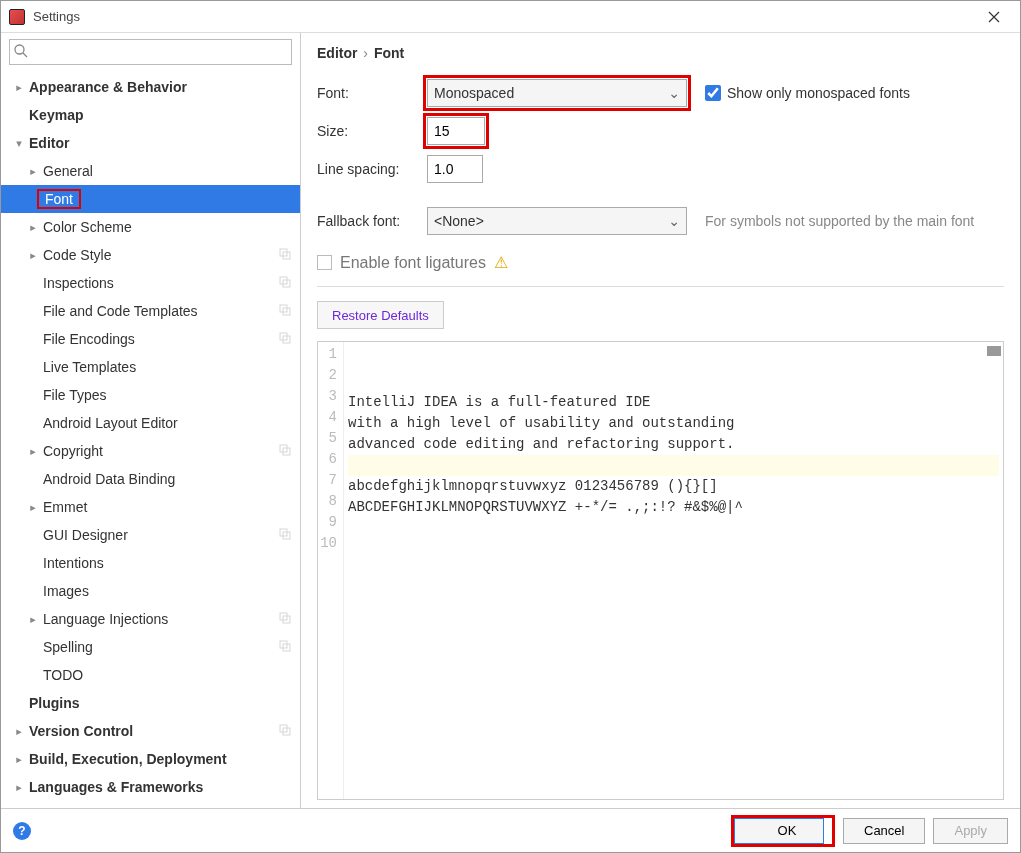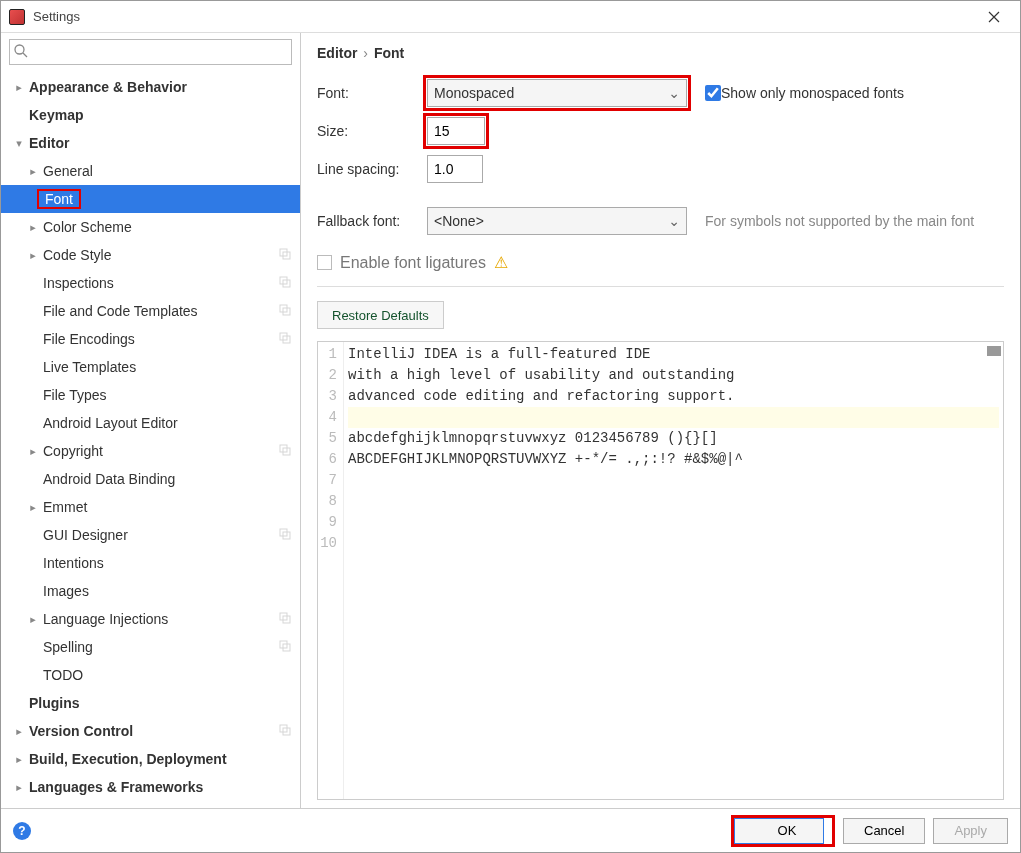--- a/index.html
+++ b/index.html
@@ -44,34 +44,34 @@
 .form-label { color: #333; font-size: 14px; }
 .combo, .textfield { border: 1px solid #aaa; background: #f5f5f5; height: 28px; display: flex; align-items: center; padding: 0 6px; font-size: 14px; gap: 15px; }
 .combo { width: 260px; justify-content: space-between; }
 .combo .chev { color: #666; }
 .textfield { background: #fff; }
 .size-input { width: 58px; }
 .ls-input { width: 56px; }
 
 .hl-red { outline: 3px solid #e10000; outline-offset: 1px; }
 
-.chk-row { display: flex; align-items: flex-start; gap: 0; font-size: 14px; }
+.chk-row { display: flex; align-items: flex-start; gap: 6px; font-size: 14px; }
 .chk-row input { width: 16px; height: 16px; accent-color: #2f7ae5; }
 .hint { color: #888; font-size: 14px; }
 
 .liga-row { display: flex; align-items: center; gap: 8px; margin-top: 18px; font-size: 16px; color: #777; }
 .liga-row .warn { color: #e6a700; }
 .liga-chk { width: 15px; height: 15px; border: 1px solid #bbb; background: #fff; }
 
 .divider { border-top: 1px solid #ddd; margin: 14px 0; }
-.restore-btn { border: 1px solid #ccc; background: #f7f7f7; height: 28px; padding: 0 14px; color: #14532d; font-size: 13px; cursor: default; }
+.restore-btn { border: 1px solid #ccc; background: #f7f7f7; height: 28px; padding: 0 14px; color: #6d28d9; font-size: 13px; cursor: default; }
 
 .preview { border: 1px solid #ccc; margin-top: 12px; flex: 1; display: flex; position: relative; min-height: 0; }
 .gutter { width: 26px; text-align: right; padding: 2px 6px 0 0; color: #bbb; font-family: "Courier New", monospace; font-size: 14px; line-height: 21px; border-right: 1px solid #eee; }
-.code { flex: 1; padding: 2px 4px; font-family: "Courier New", monospace; font-size: 14px; line-height: 21px; white-space: pre; color: #333; }
+.code { flex: 1; padding: 2px 4px; font-family: "Courier New", monospace; font-size: 14px; line-height: 21px; white-space: pre; color: #333; margin-top: 48px; }
 .code .cur-line { background: #fffde7; display: block; }
 .mini { width: 14px; height: 10px; background: #999; position: absolute; right: 2px; top: 4px; }
 
 
 .footer { height: 44px; border-top: 1px solid #ccc; display: flex; align-items: center; padding: 0 12px; gap: 8px; }
 .help-ic { width: 18px; height: 18px; border-radius: 50%; background: #2f7ae5; color: #fff; display: flex; align-items: center; justify-content: center; font-size: 12px; font-weight: bold; }
 .spacer { flex: 1; }
 .btn { height: 26px; border: 1px solid #aaa; background: #f5f5f5; padding: 0 20px; font-size: 13px; cursor: pointer; }
 .btn.primary { border: 1px solid #2f7ae5; padding-left: 36px; }
 .btn.disabled { color: #aaa; cursor: default; }

